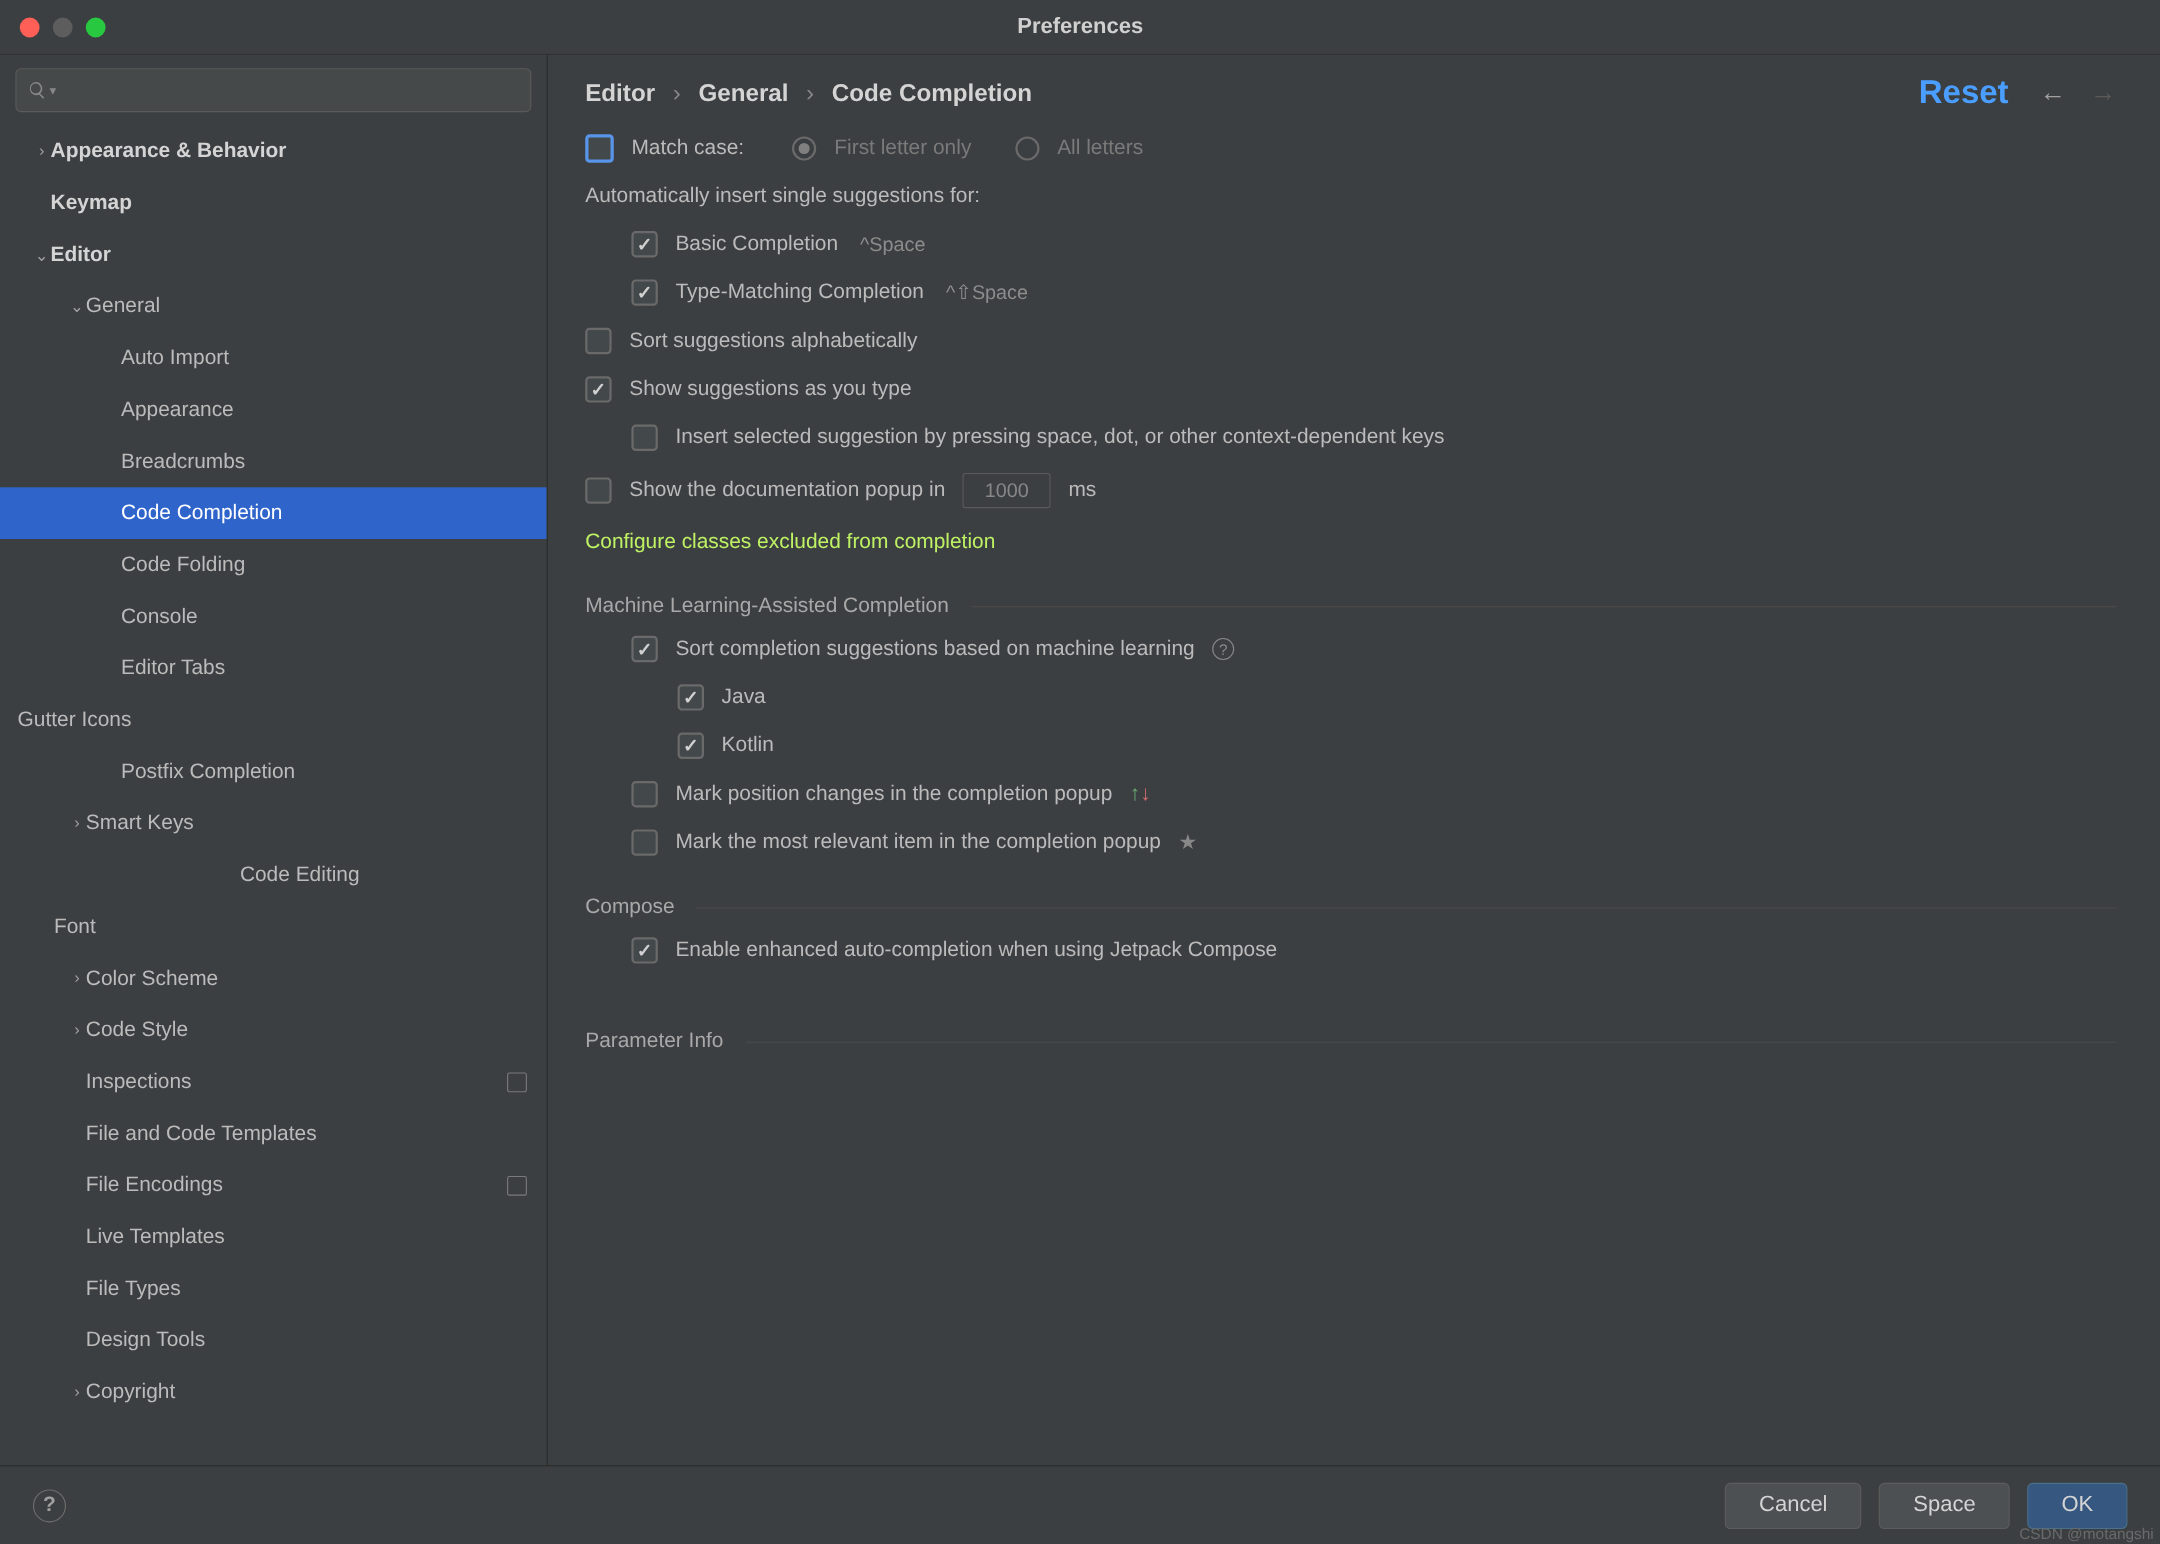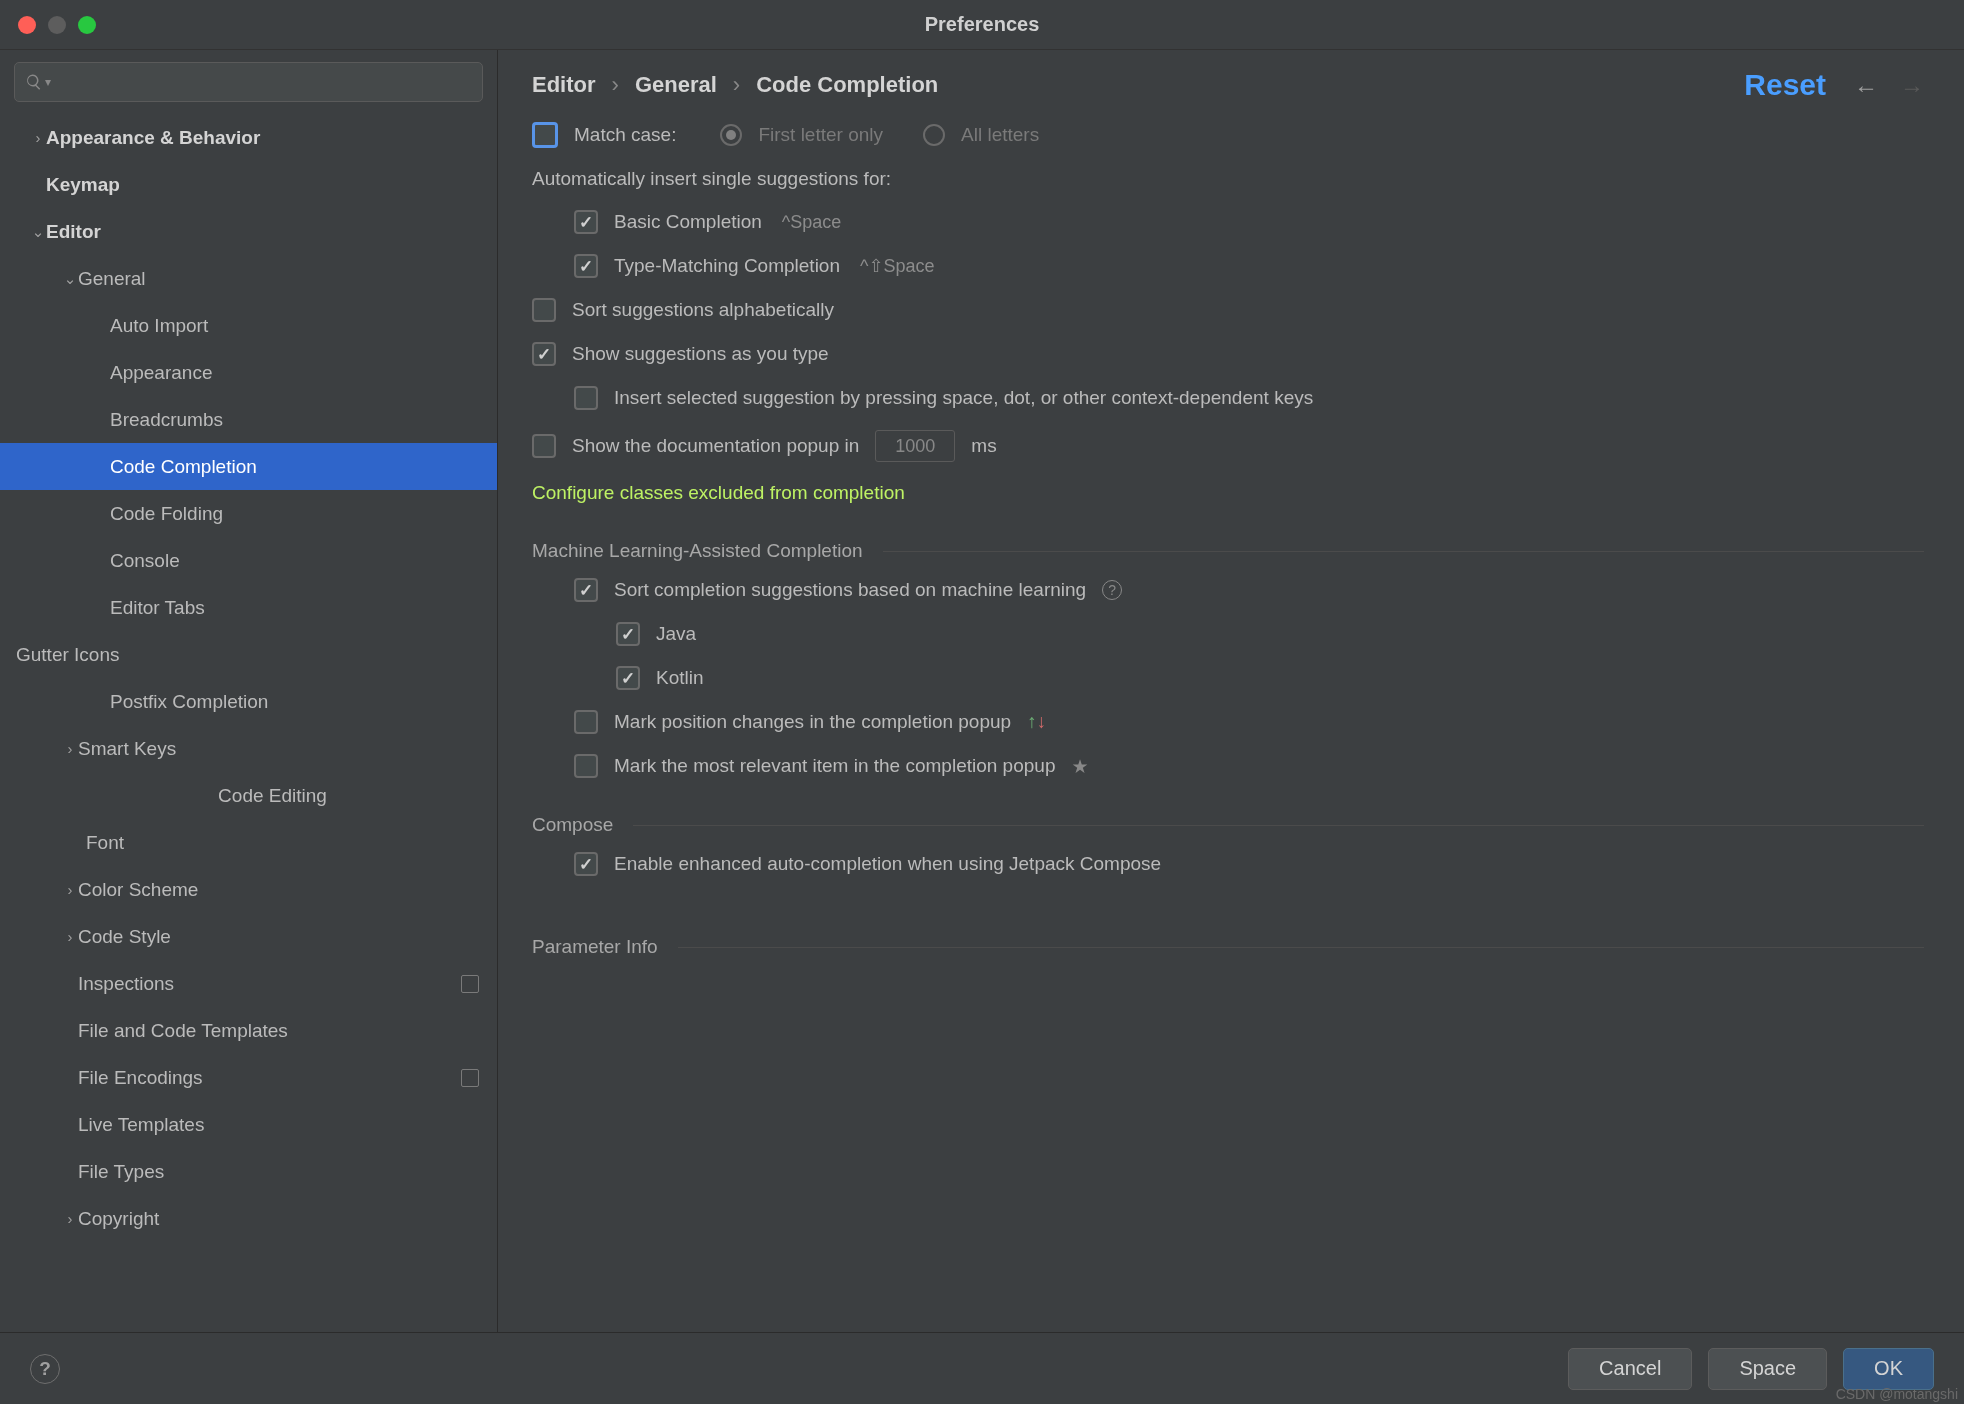--- a/index.html
+++ b/index.html
@@ -205,21 +205,21 @@
             <span class="label">Postfix Completion</span>
           </div>
           <div class="tree-item" style="padding-left: 62px;">
             <span class="chev">›</span>
             <span class="label">Smart Keys</span>
           </div>
           <div class="tree-item" style="padding-left: 50px; justify-content: center;">
             <span class="chev"></span>
             <span class="label">Code Editing</span>
           </div>
-          <div class="tree-item" style="padding-left: 70px;">
+          <div class="tree-item" style="padding-left: 33px;">
             <span class="chev"></span>
             <span class="label">Font</span>
           </div>
           <div class="tree-item" style="padding-left: 62px;">
             <span class="chev">›</span>
             <span class="label">Color Scheme</span>
           </div>
           <div class="tree-item" style="padding-left: 62px;">
             <span class="chev">›</span>
             <span class="label">Code Style</span>
@@ -238,20 +238,24 @@
             <span class="label">File Encodings</span>
             <span class="badge"></span>
           </div>
           <div class="tree-item" style="padding-left: 62px;">
             <span class="chev"></span>
             <span class="label">Live Templates</span>
           </div>
           <div class="tree-item" style="padding-left: 62px;">
             <span class="chev"></span>
             <span class="label">File Types</span>
+          </div>
+          <div class="tree-item" style="padding-left: 62px;">
+            <span class="chev"></span>
+            <span class="label">Design Tools</span>
           </div>
           <div class="tree-item" style="padding-left: 62px;">
             <span class="chev">›</span>
             <span class="label">Copyright</span>
           </div>
         </div>
     </div>
 
     <div class="content">
       <div class="crumb-row">

